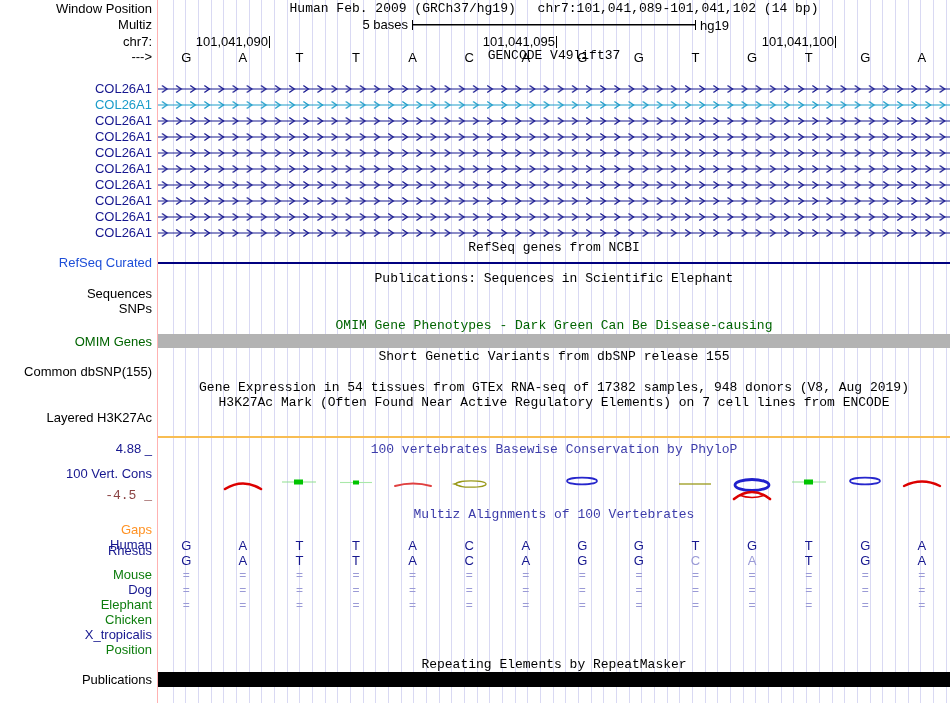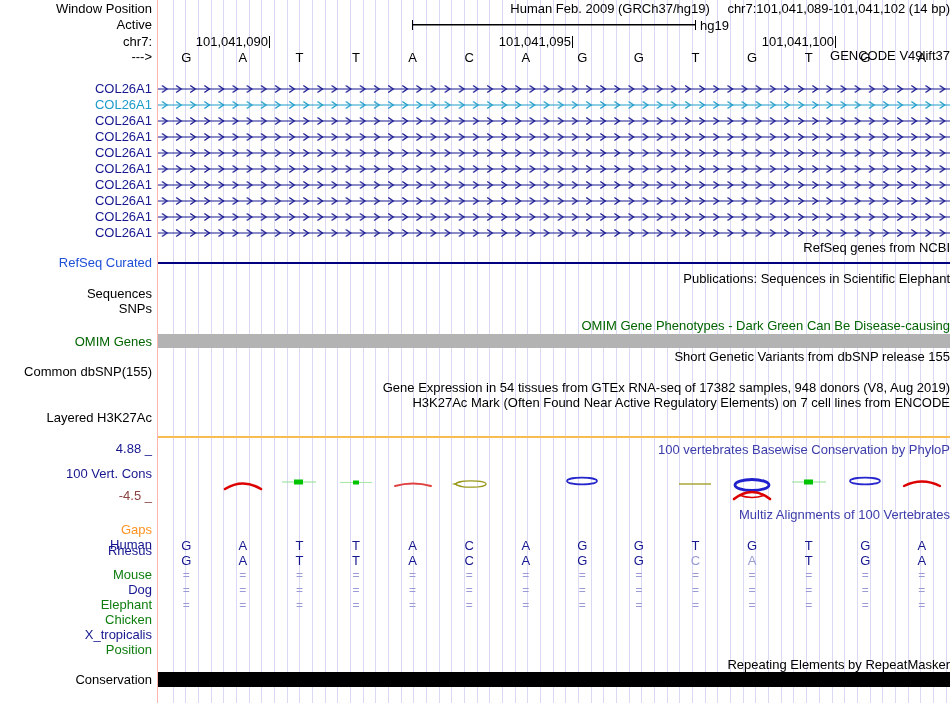--- a/index.html
+++ b/index.html
@@ -8,32 +8,32 @@
   
   .grid{position:absolute;left:158px;top:0;width:792px;height:703px;z-index:0;
         background:repeating-linear-gradient(to right,transparent 0,transparent 11.67px,#d9d9f3 11.67px,#d9d9f3 12.67px);
         background-position:3px 0;}
   .pink{position:absolute;left:157px;top:0;width:1px;height:703px;background:#ffb2b2;z-index:2;}
   
   .lbl{position:absolute;left:0;width:152px;height:14px;line-height:14px;text-align:right;
        white-space:nowrap;z-index:3;}
   
   .tk{position:absolute;left:158px;width:792px;z-index:3;}
-  .title{text-align:right;height:14px;line-height:14px;white-space:nowrap;}
+  .title{text-align:center;height:14px;line-height:14px;white-space:nowrap;font-family:Liberation Mono, monospace;}
   .cells{display:flex;height:15px;line-height:15px;}
   .cells>span{flex:1;text-align:center;}
   
   .c-navy{color:#16178f;}
   .c-teal{color:#1b9cc9;}
   .c-blue{color:#1d4ed8;}
   .c-title-blue{color:#3c3caa;}
   .c-green{color:#0d7d0d;}
   .c-dkgreen{color:#006400;}
   .c-orange{color:#ff9224;}
-  .c-maroon{color:#8a4242;}
+  .c-maroon{color:#8a4242;font-family:Liberation Mono, monospace;}
   .dim{color:#9a9ad6;}
   .eqrow>span{color:#9a9ad6;font-size:12px;}
   
   .sbar{position:absolute;left:254px;top:2px;width:282px;height:10px;
         border-left:1px solid #000;border-right:1px solid #000;
         background:linear-gradient(#000,#000) center/100% 1.5px no-repeat;}
   .coord{position:absolute;text-align:right;white-space:nowrap;height:14px;line-height:14px;}
   .ctick{display:inline-block;width:1px;height:12px;background:#000;vertical-align:-2px;margin-left:1px;}
   
   .generow{height:16px;}
@@ -62,30 +62,31 @@
 
   <div class="grid"></div>
   <div class="pink"></div>
 
   <div class="lbl" style="top:2px">Window Position</div>
   <div class="tk title" style="top:2px">
     <span>Human Feb. 2009 (GRCh37/hg19)</span>
     <span style="margin-left:14px">chr7:101,041,089-101,041,102 (14 bp)</span>
   </div>
 
-  <div class="lbl" style="top:18px">Active</div>
+  <div class="lbl" style="top:18px">Multiz</div>
   <div class="tk" style="top:18px;height:14px">
+    <span class="coord" style="left:0;width:250px">5 bases</span>
     <div class="sbar"></div>
     <span style="position:absolute;left:542px">hg19</span>
   </div>
 
   <div class="lbl" style="top:35px">chr7:</div>
   <div class="tk" style="top:35px;height:15px">
     <span class="coord" style="left:0;width:112px"><span>101,041,090</span><span class="ctick"></span></span>
-    <span class="coord" style="left:283px;width:132px"><span>101,041,095</span><span class="ctick"></span></span>
+    <span class="coord" style="left:283px;width:116px"><span>101,041,095</span><span class="ctick"></span></span>
     <span class="coord" style="left:566px;width:112px"><span>101,041,100</span><span class="ctick"></span></span>
   </div>
 
   <div class="lbl" style="top:50px">---&gt;</div>
   <div class="tk cells" style="top:50px">
       <span>G</span>
       <span>A</span>
       <span>T</span>
       <span>T</span>
       <span>A</span>
@@ -296,16 +297,16 @@
       <span>=</span>
       <span>=</span>
       <span>=</span>
       <span>=</span>
     </div>
   <div class="lbl c-green" style="top:613px">Chicken</div>
   <div class="lbl c-navy" style="top:628px">X_tropicalis</div>
   <div class="lbl c-green" style="top:643px">Position</div>
 
   <div class="tk title" style="top:658px">Repeating Elements by RepeatMasker</div>
-  <div class="lbl bar-label" style="top:672px">Conservation</div>
+  <div class="lbl bar-label" style="top:672px">Publications</div>
   <div class="hline" style="top:672px;height:15px;background:#000"></div>
 
 </div>
 
 </body></html>

